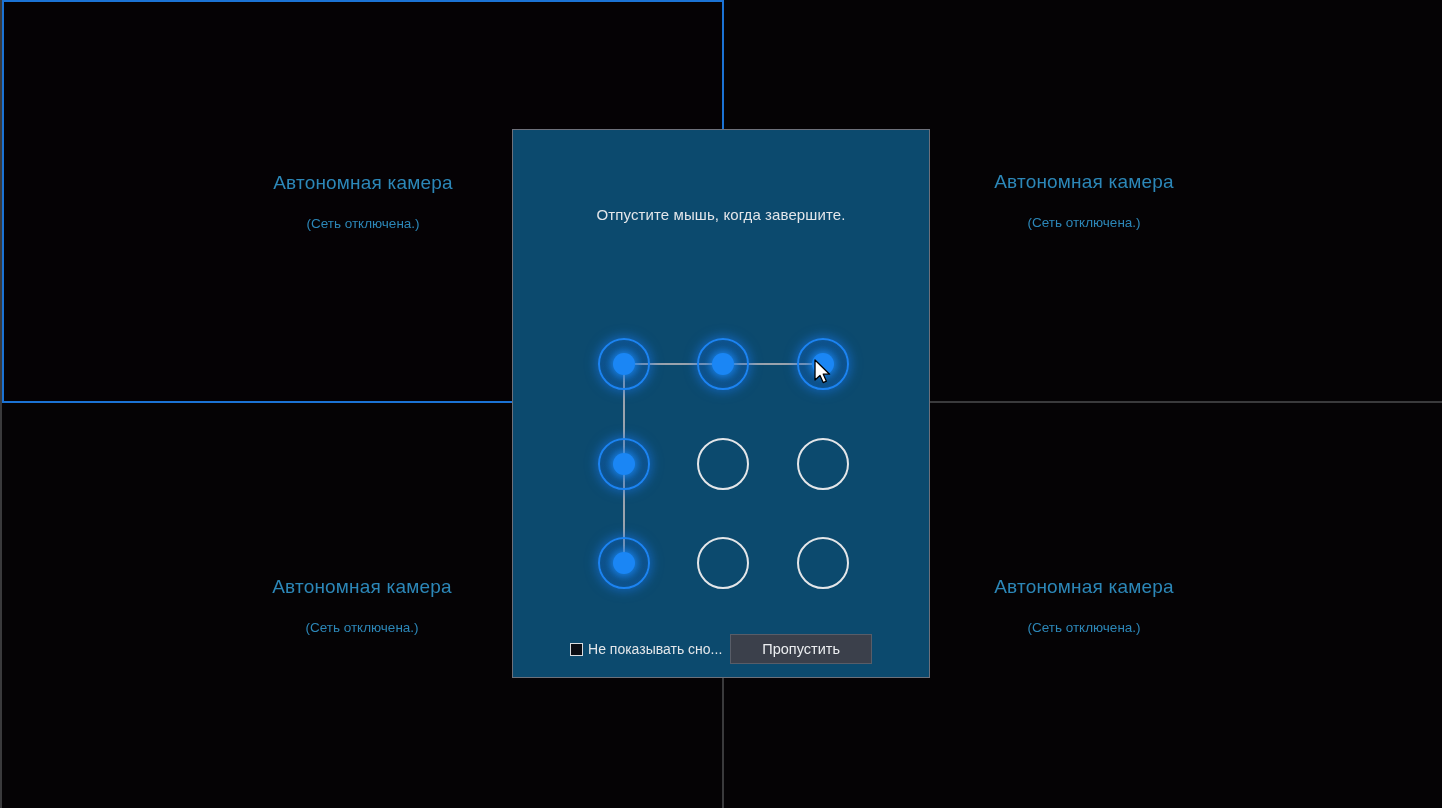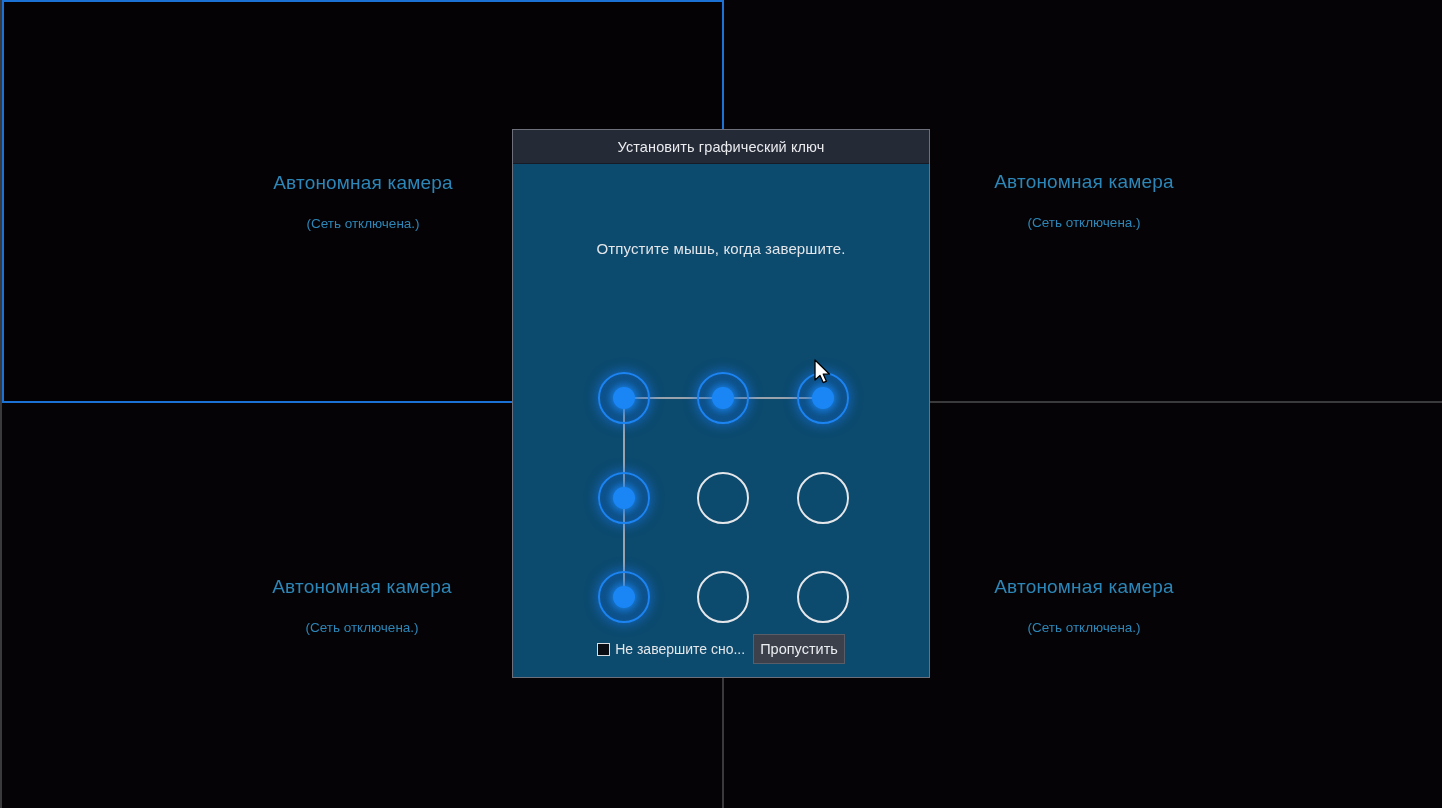--- a/index.html
+++ b/index.html
@@ -188,21 +188,21 @@
     color: #e4e7ea;
     font-size: 14px;
     margin-left: 5px;
     white-space: nowrap;
     overflow: hidden;
     text-overflow: clip;
   }
   #skip-button {
     margin-left: 8px;
     height: 30px;
-    padding: 0 6px;
+    padding: 0 31px;
     box-sizing: border-box;
     background: #3b404b;
     border: 1px solid #585d68;
     color: #eceef1;
     font-size: 14.5px;
     font-family: "Liberation Sans", "DejaVu Sans", sans-serif;
     display: flex;
     align-items: center;
     cursor: pointer;
   }
@@ -242,23 +242,20 @@
   </div>
 
   <div class="cam-panel" style="left:722px; top:403px; width:720px; height:405px;">
     <div class="cam-title">Автономная камера</div>
     <div class="cam-sub">(Сеть отключена.)</div>
   </div>
 </div>
 
 <div id="pattern-dialog">
 
-  <div id="dialog-titlebar">
-    <span class="title-text">Установить графический ключ</span>
-  </div>
 
   <div id="dialog-body">
 
     <div id="instruction">Отпустите мышь, когда завершите.</div>
 
     <div id="pattern-grid">
       <svg id="pattern-svg" viewBox="0 0 259 259" xmlns="http://www.w3.org/2000/svg">
         <polyline points="30,229 30,130 30,30 129,30 229,30" fill="none" stroke="#9aa3ad" stroke-width="2" stroke-linejoin="miter" stroke-linecap="butt"></polyline>
       </svg>
 
@@ -281,21 +278,21 @@
       <div class="node on" style="left:30px;  top:229px;">
           <span class="dot"></span>
         </div>
       <div class="node off" style="left:129px; top:229px;"></div>
       <div class="node off" style="left:229px; top:229px;"></div>
     </div>
 
     <div id="dialog-footer">
       <div id="dont-show-wrap">
         <span id="dont-show-box"></span>
-        <span id="dont-show-label">Не завершите сно...</span>
+        <span id="dont-show-label">Не показывать сно...</span>
       </div>
       <button id="skip-button">Пропустить</button>
     </div>
 
   </div>
 </div>
 
 <svg id="mouse-cursor" viewBox="0 0 20 28" xmlns="http://www.w3.org/2000/svg">
   <path d="M2,1 L2,21 L7,16.4 L10.2,23.6 L13.4,22.2 L10.3,15.2 L16.6,15.2 Z" fill="#ffffff" stroke="#000000" stroke-width="1.3" stroke-linejoin="round"></path>
 </svg>

